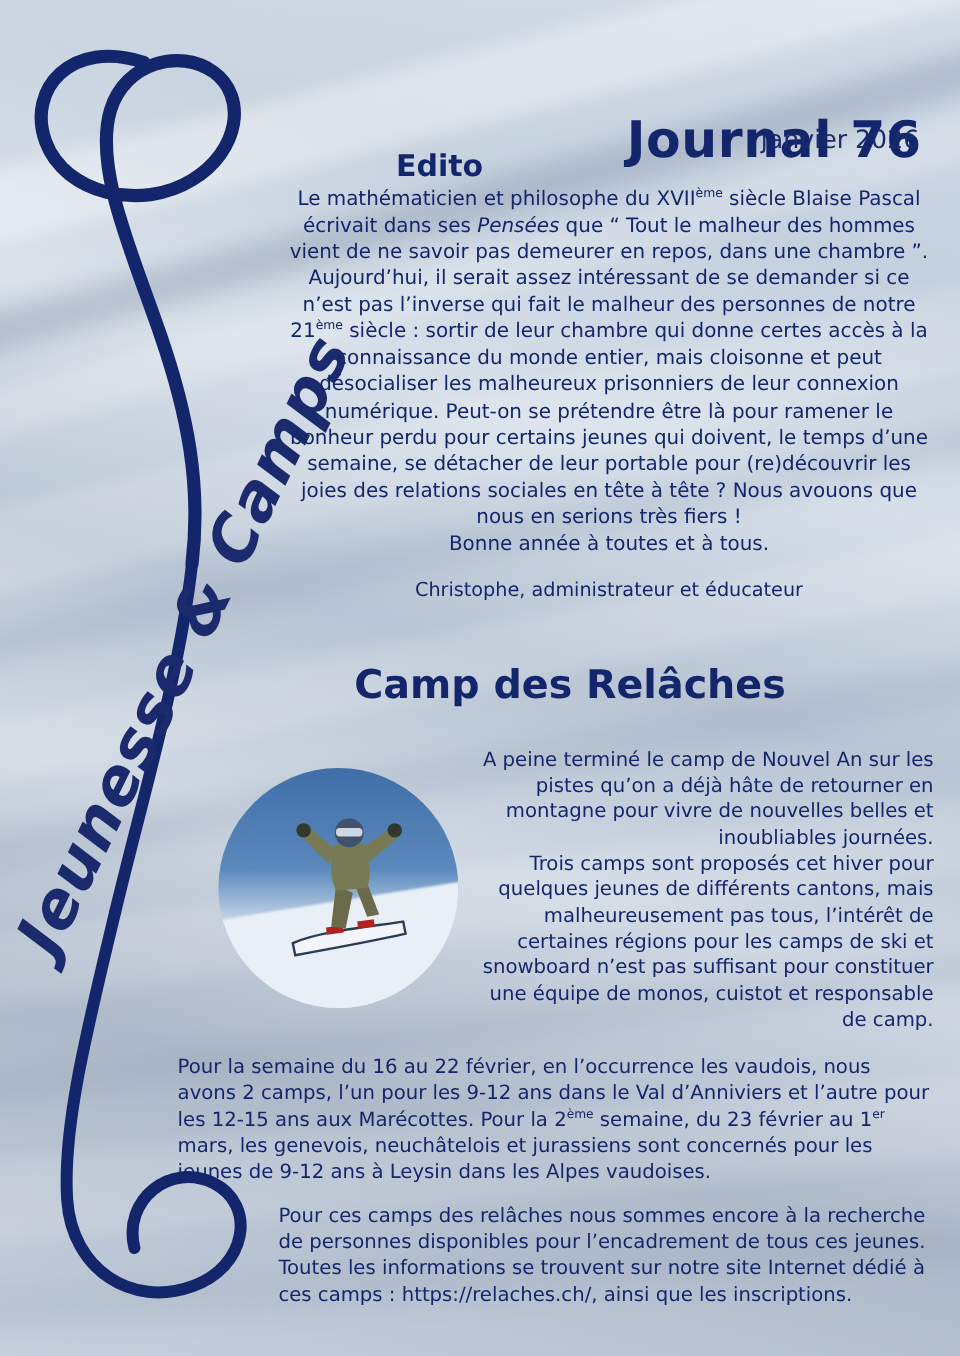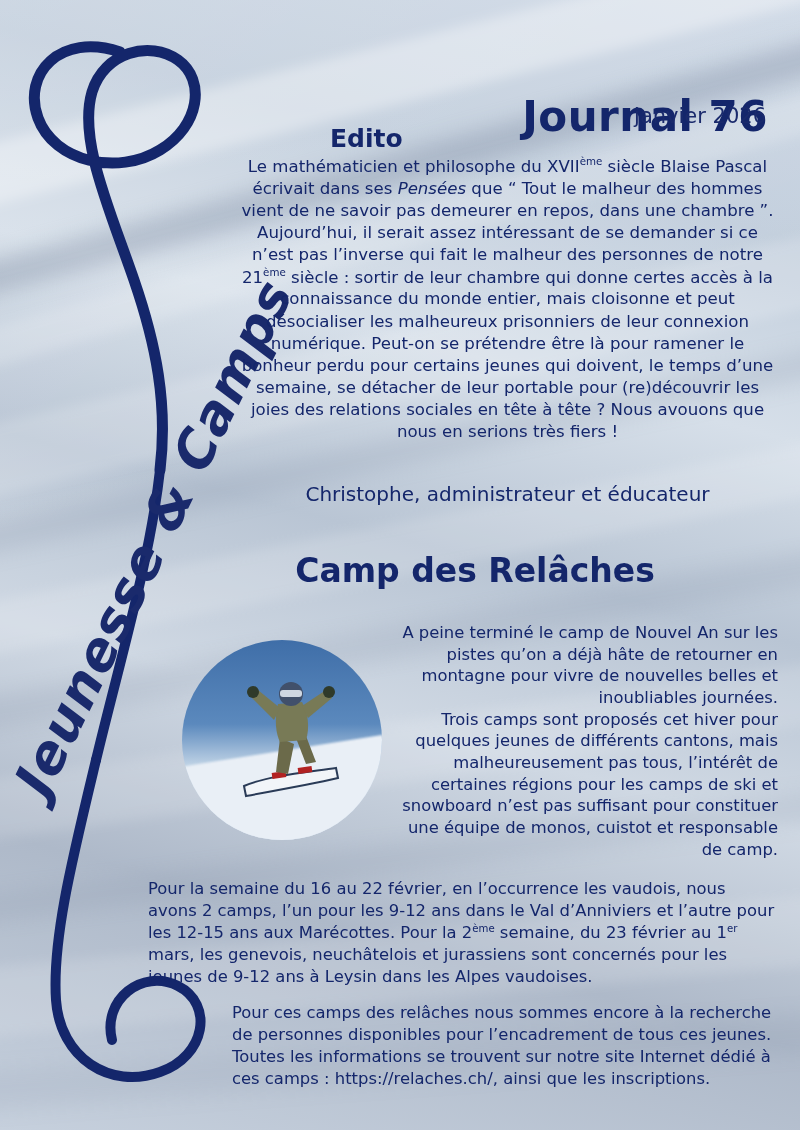--- a/index.html
+++ b/index.html
@@ -112,21 +112,21 @@
     color: #14266b;
     text-align: center;
   }
   .edito-body i { font-style: italic; }
   .edito-sign {
     position: absolute;
     left: 240px;
     top: 482px;
     width: 535px;
     text-align: center;
-    font-size: 20px;
+    font-size: 16px;
     color: #14266b;
   }
   sup { font-size: 0.62em; vertical-align: super; }
 
   
   .camp-title {
     position: absolute;
     left: 155px;
     top: 551px;
     width: 640px;
@@ -224,20 +224,21 @@
   </div>
 
   <div class="brand-text">Jeunesse &amp; Camps</div>
 
   <div class="journal-title">Journal 76</div>
   <div class="journal-date">janvier 2026</div>
 
   <div class="edito-title">Edito</div>
   <div class="edito-body">
     <span>Le mathématicien et philosophe du XVII</span><sup>ème</sup><span> siècle Blaise Pascal écrivait dans ses </span><i>Pensées</i><span> que “ Tout le malheur des hommes vient de ne savoir pas demeurer en repos, dans une chambre ”. Aujourd’hui, il serait assez intéressant de se demander si ce n’est pas l’inverse qui fait le malheur des personnes de notre 21</span><sup>ème</sup><span> siècle : sortir de leur chambre qui donne certes accès à la connaissance du monde entier, mais cloisonne et peut désocialiser les malheureux prisonniers de leur connexion numérique. Peut-on se prétendre être là pour ramener le bonheur perdu pour certains jeunes qui doivent, le temps d’une semaine, se détacher de leur portable pour (re)découvrir les joies des relations sociales en tête à tête ? Nous avouons que nous en serions très fiers !</span><br>
+    <span>Bonne année à toutes et à tous.</span>
   </div>
   <div class="edito-sign">Christophe, administrateur et éducateur</div>
 
   <div class="camp-title">Camp des Relâches</div>
 
   <div class="photo">
     <div class="slope2"></div>
     <div class="slope"></div>
     <svg class="rider" viewBox="0 0 110 140" xmlns="http://www.w3.org/2000/svg">
 

